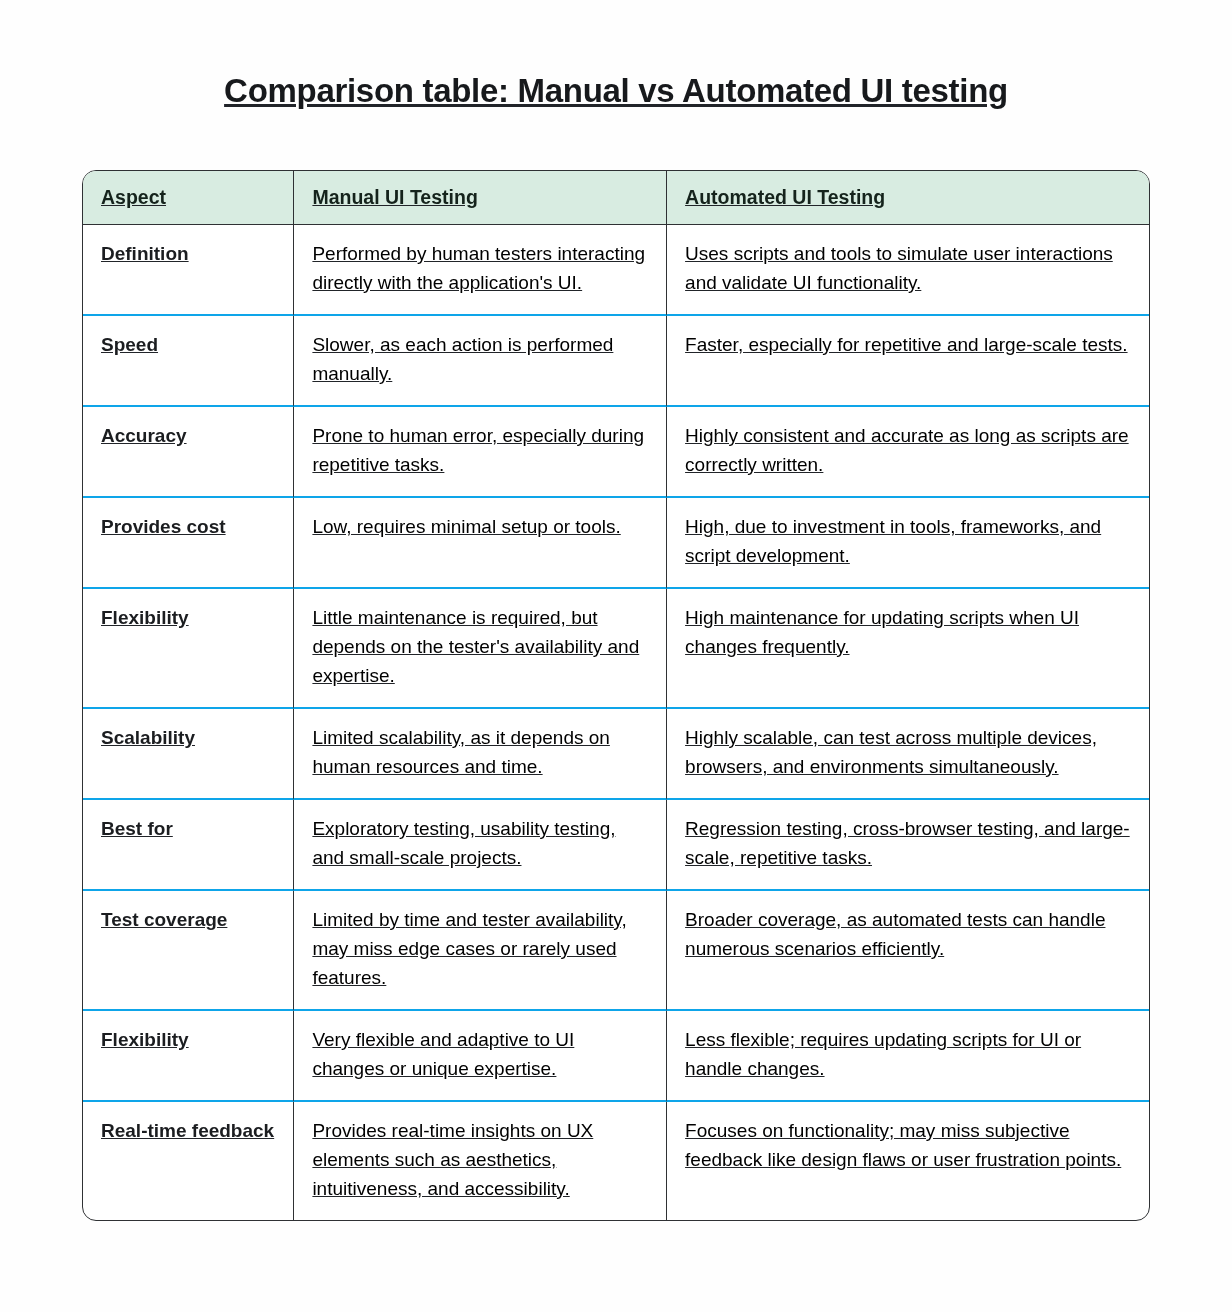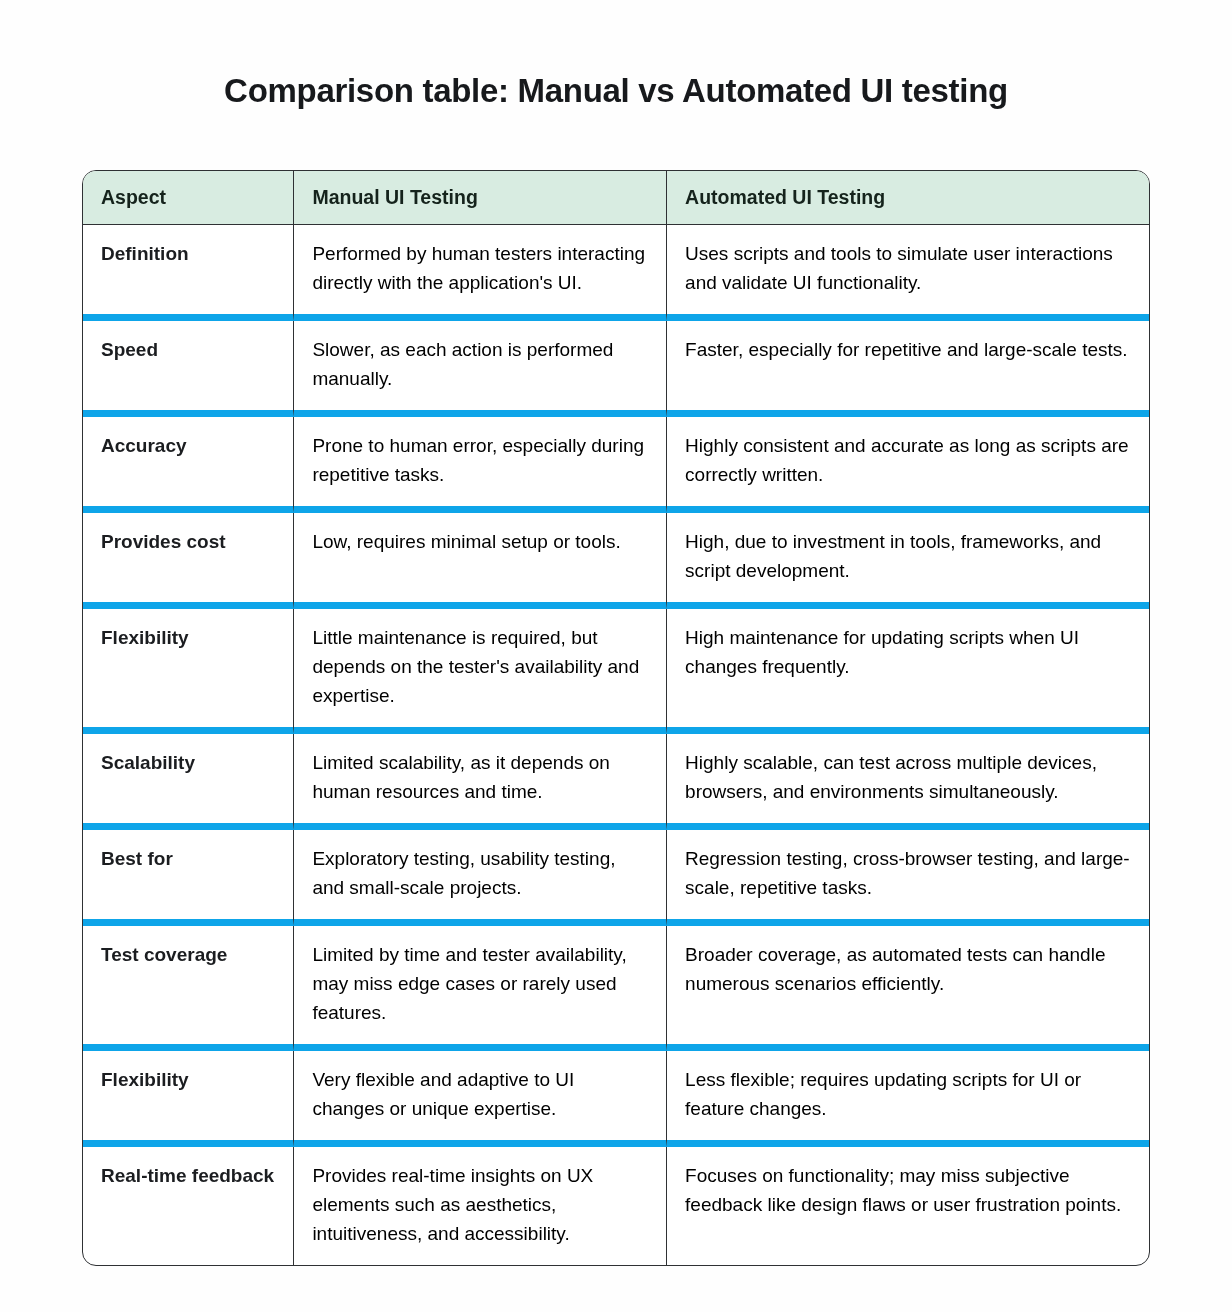--- a/index.html
+++ b/index.html
@@ -6,20 +6,21 @@
   html, body {
     background: #fefefe;
     font-family: "Liberation Sans", "DejaVu Sans", sans-serif;
     color: #212429;
   }
   .page {
     width: 1160px;
     min-height: 1312px;
     margin: 0 auto;
     padding-top: 72px;
+    text-decoration: underline;
   }
   .page-title {
     text-align: center;
     font-size: 33px;
     font-weight: 700;
     letter-spacing: -0.3px;
     color: #17191c;
   }
   .table-wrap {
     width: 1068px;
@@ -38,21 +39,21 @@
   col.c-aspect    { width: 210px; }
   col.c-manual    { width: 372px; }
   col.c-automated { width: 482px; }
 
   th, td {
     vertical-align: top;
     text-align: left;
     padding: 14px 16px 17px 18px;
     font-size: 19px;
     line-height: 29px;
-    border-bottom: 7px solid #0ea5e9;
+    border-bottom: 2px solid #0ea5e9;
   }
   th { 
     background: #d8ece1;
     color: #15231c;
     font-weight: 700;
     font-size: 19.5px;
     padding-top: 12px;
     padding-bottom: 12px;
     border-bottom: 1px solid #2f3134;
   }
@@ -122,21 +123,21 @@
           <td>Regression testing, cross-browser testing, and large-scale, repetitive tasks.</td>
         </tr>
         <tr>
           <td class="aspect">Test coverage</td>
           <td>Limited by time and tester availability, may miss edge cases or rarely used features.</td>
           <td>Broader coverage, as automated tests can handle numerous scenarios efficiently.</td>
         </tr>
         <tr>
           <td class="aspect">Flexibility</td>
           <td>Very flexible and adaptive to UI changes or unique expertise.</td>
-          <td>Less flexible; requires updating scripts for UI or feature changes.</td>
+          <td>Less flexible; requires updating scripts for UI or handle changes.</td>
         </tr>
         <tr>
           <td class="aspect">Real-time feedback</td>
           <td>Provides real-time insights on UX elements such as aesthetics, intuitiveness, and accessibility.</td>
           <td>Focuses on functionality; may miss subjective feedback like design flaws or user frustration points.</td>
         </tr>
       </tbody>
     </table>
   </div>
 

